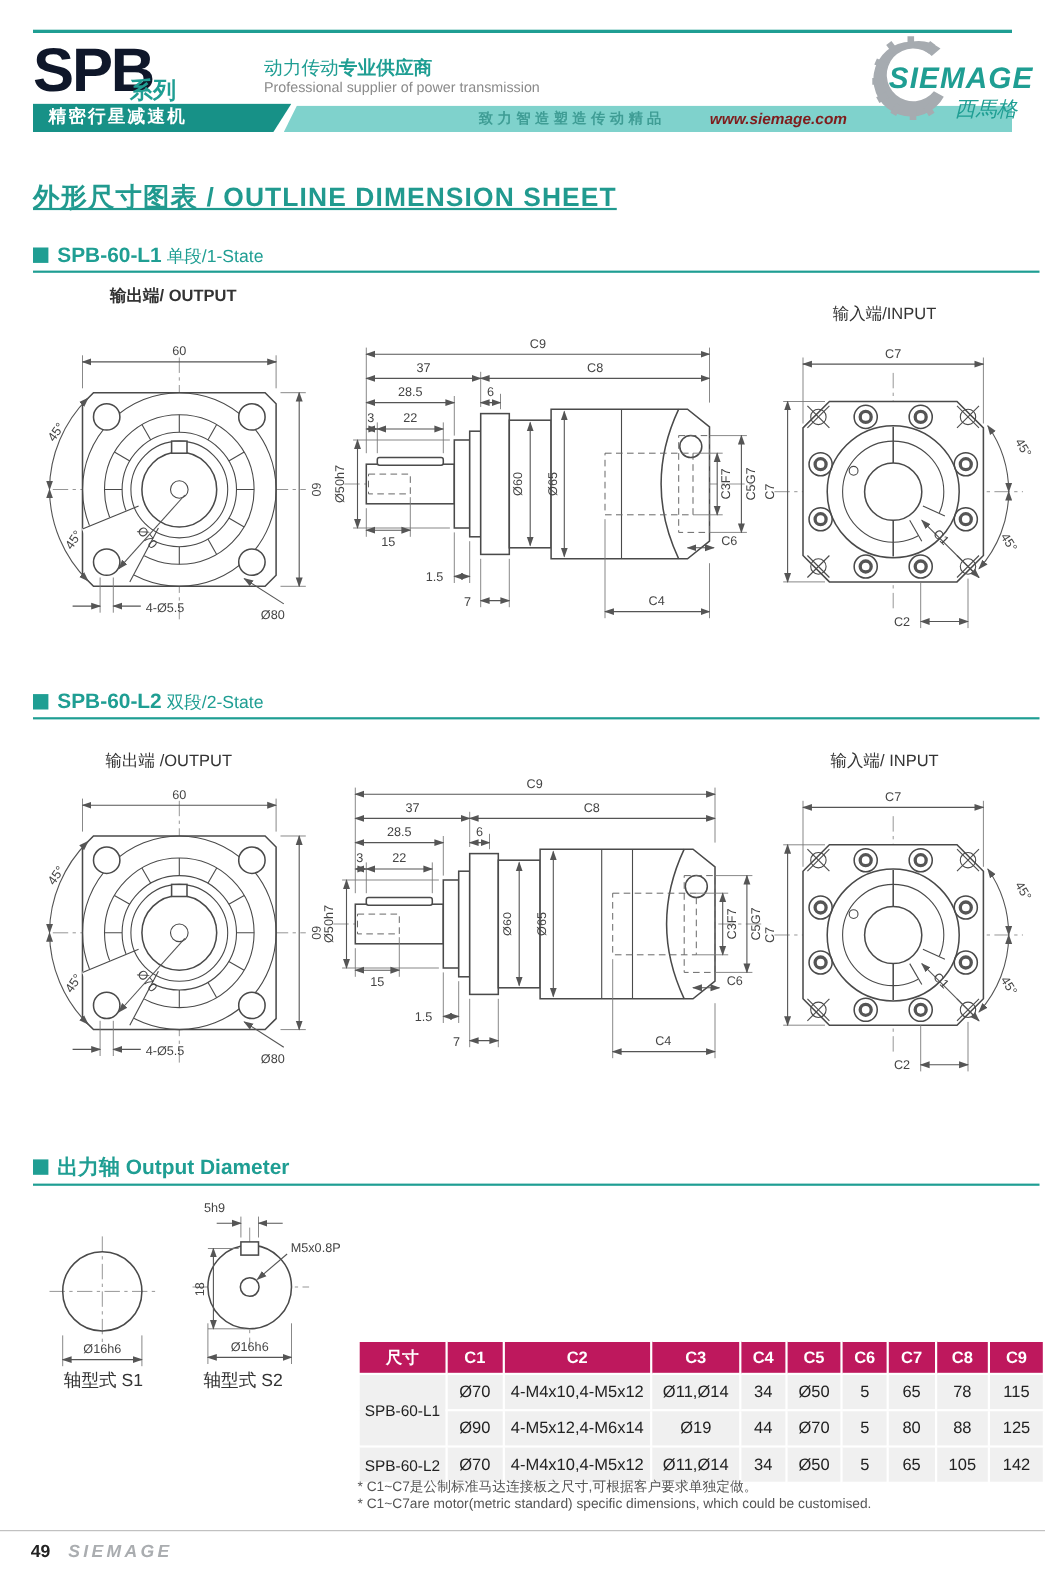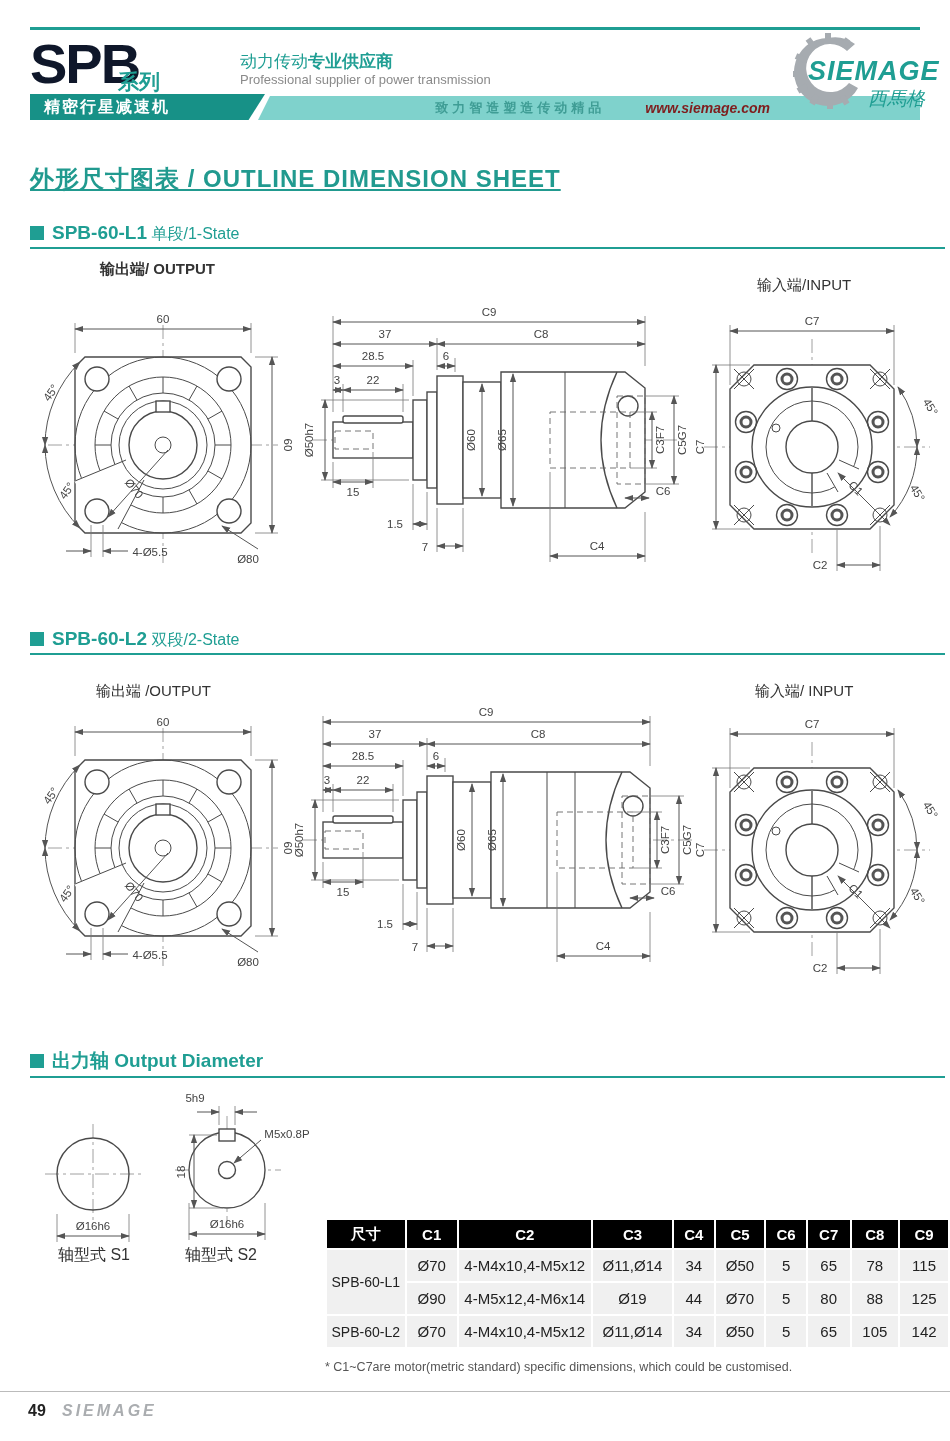--- a/index.html
+++ b/index.html
@@ -39,21 +39,21 @@
   .ow{fill:#ffffff;stroke:#4a4a4a;stroke-width:1.4;}
   .thin{fill:none;stroke:#4a4a4a;stroke-width:1;}
   .cl{stroke:#888;stroke-width:.8;fill:none;stroke-dasharray:14 4 3 4;}
   .hid{stroke:#666;stroke-width:.9;fill:none;stroke-dasharray:6 4;}
   .dim{stroke:#555;stroke-width:1;fill:none;}
   .ext{stroke:#777;stroke-width:.8;fill:none;}
   .wedge{fill:#ffffff;stroke:#ffffff;stroke-width:1;}
 
   
   .dimtable{position:absolute;left:325px;top:1218px;border-collapse:collapse;font-size:15px;color:#222;}
-  .dimtable th{background:#000000;color:#fff;font-weight:bold;height:28px;border:2px solid #fff;padding:0 4px;}
+  .dimtable th{background:#be185d;color:#fff;font-weight:bold;height:28px;border:2px solid #fff;padding:0 4px;}
   .dimtable td{background:#f0f0f0;text-align:center;height:31px;border:2px solid #fff;padding:0 4px;}
   .dimtable td.model{font-size:14px;}
   .dimtable tr.sep td{border-top:2px solid #4a4a4a;}
   .dimtable{border-bottom:2px solid #4a4a4a;}
   .note{position:absolute;left:325px;font-size:12.5px;color:#555;}
   .shaftlabel{position:absolute;font-size:16px;color:#333;}
 
   
   .footrule{position:absolute;left:0;right:0;top:1391px;border-top:1px solid #bbb;}
   .pageno{position:absolute;left:28px;top:1402px;font-size:16px;font-weight:bold;color:#222;}
@@ -615,19 +615,20 @@
       <td>34</td>
       <td>Ø50</td>
       <td>5</td>
       <td>65</td>
       <td>105</td>
       <td>142</td>
     </tr>
   </tbody>
     </table>
 
+  <div class="note" style="top:1343px;">* C1~C7是公制标准马达连接板之尺寸,可根据客户要求单独定做。</div>
   <div class="note" style="top:1360px;">* C1~C7are motor(metric standard)  specific dimensions, which could be customised.</div>
 
   <div class="footrule"></div>
   <div class="pageno">49</div>
   <div class="footbrand">SIEMAGE</div>
 
 </div>
 
 </body></html>

